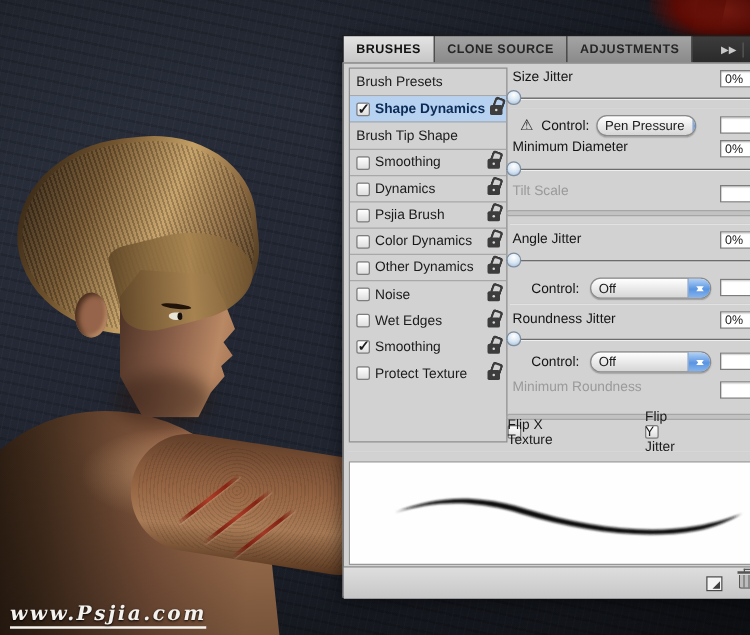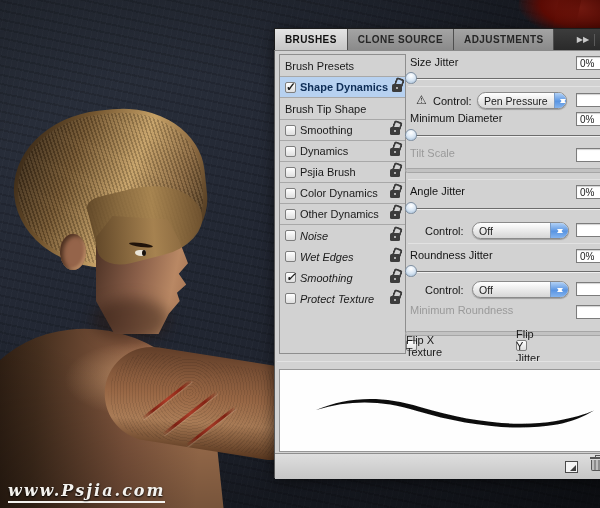--- a/index.html
+++ b/index.html
@@ -59,21 +59,21 @@
   .tab-spacer{flex:1;}
   .hdr-icons{display:flex;align-items:center;gap:5px;padding:0 4px;color:#c9c9c9;font-size:8px;}
   .hdr-sep{width:1px;height:12px;background:#5a5a5a;}
   .pbody{position:relative;height:428px;background:#d2d2d2;border:1px solid #585858;border-top:1px solid #8a8a8a;box-sizing:border-box;}
   .pbody *{position:absolute;box-sizing:border-box;}
 
   
   .listbox{left:4px;top:3px;width:127px;height:300px;border:1px solid #8e8e8e;background:#d2d2d2;overflow:hidden;}
   .lrow{position:relative;display:flex;align-items:center;height:22px;padding:0 5px;border-bottom:1px solid #a8a8a8;font-size:11px;}
   .lrow.item{height:21px;gap:4px;}
-  .lrow.nb{border-bottom:none;font-style:italic;}
+  .lrow.nb{border-bottom:none;}
   .lrow.selected{background:#b7d1f0;font-weight:bold;color:#0d2c55;}
   .cb{position:relative;width:11px;height:11px;flex:0 0 11px;border:1px solid #7e7e7e;border-radius:2px;
       background:linear-gradient(#ffffff,#dedede);}
   .cb.checked::after{content:"✓";position:absolute;left:0px;top:-3px;font-size:12px;font-weight:bold;color:#1c1c1c;}
   .lbl{flex:1;white-space:nowrap;position:relative;}
   .lock{position:relative;width:10px;height:8px;flex:0 0 10px;background:#3c3c3c;border-radius:1.5px;margin-top:2px;}
   .lock::before{content:"";position:absolute;width:5px;height:6px;border:2px solid #3c3c3c;border-bottom:none;
       border-radius:3px 3px 0 0;left:3px;top:-6px;transform:rotate(20deg);}
   .lock::after{content:"";position:absolute;width:2px;height:2px;background:#d8d8d8;border-radius:50%;left:4px;top:3px;}
 
@@ -221,21 +221,21 @@
       <div class="ctl-label" style="top:5px">Size Jitter</div>
       <div class="field" style="top:5px">0%</div>
       <div class="slider" style="top:21px">
         <div class="track"></div>
         <div class="thumb"></div>
       </div>
       <div class="sep" style="top:35px"></div>
 
       <div class="warn" style="top:42px">⚠</div>
       <div class="ctl-label" style="left:158px;top:44px">Control:</div>
-      <div class="popup" style="left:202px;top:41px;width:90px">
+      <div class="popup" style="left:202px;top:41px;width:80px">
         <span class="ptext">Pen Pressure</span>
         <span class="pcap">
             <span class="arr up"></span>
             <span class="arr dn"></span>
           </span>
       </div>
       <div class="field" style="top:42px"></div>
 
       <div class="ctl-label" style="top:61px">Minimum Diameter</div>
       <div class="field" style="top:61px">0%</div>

